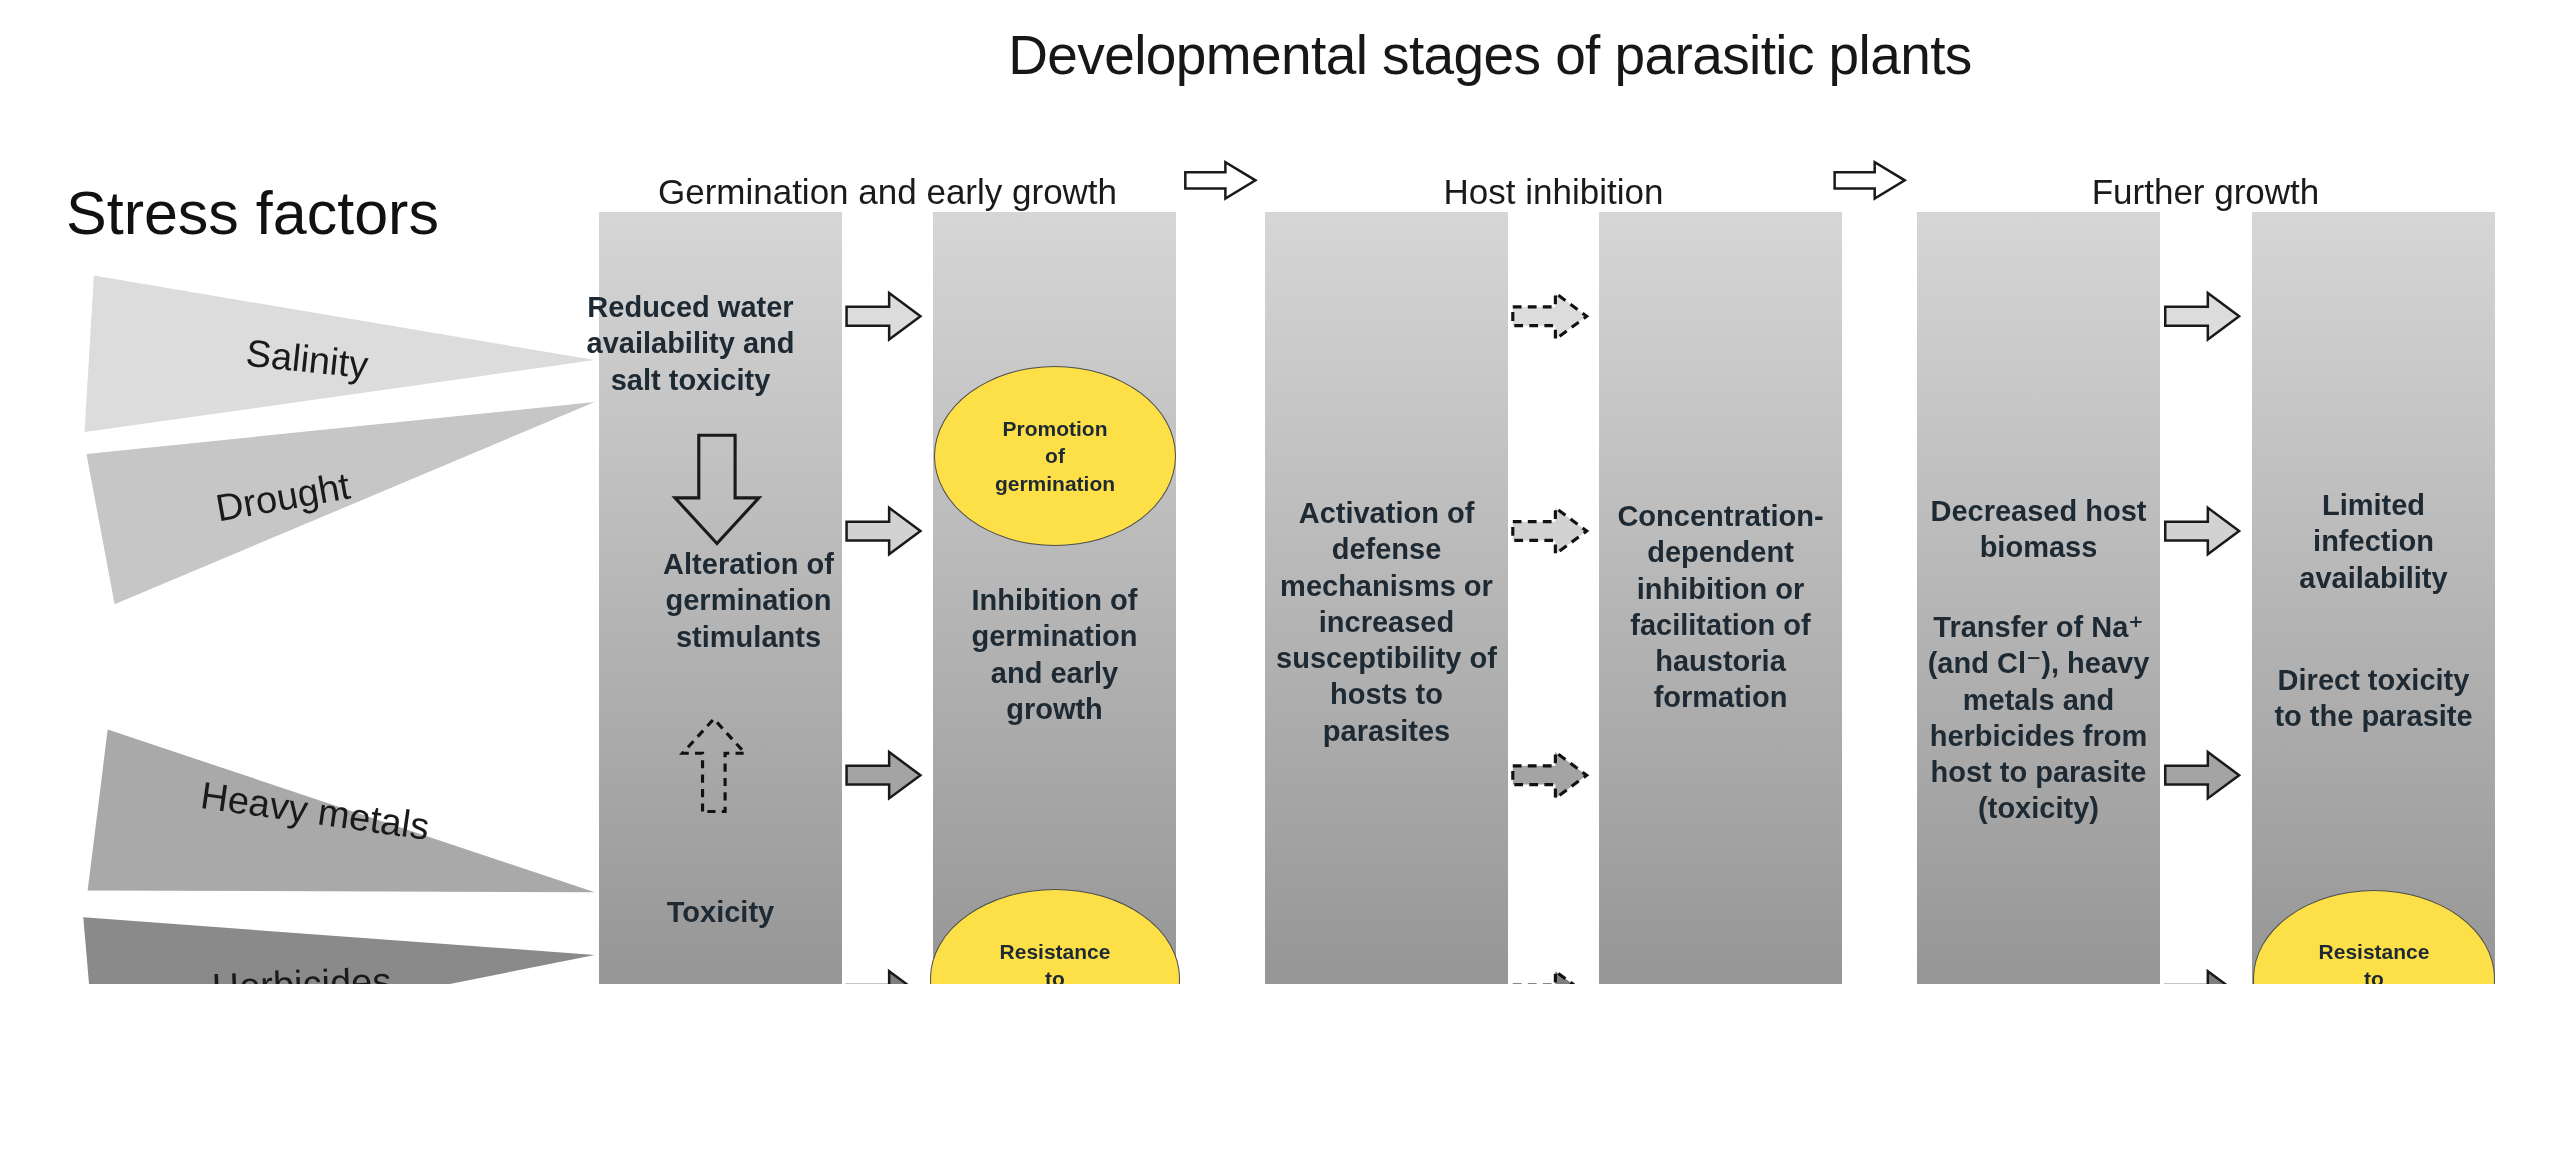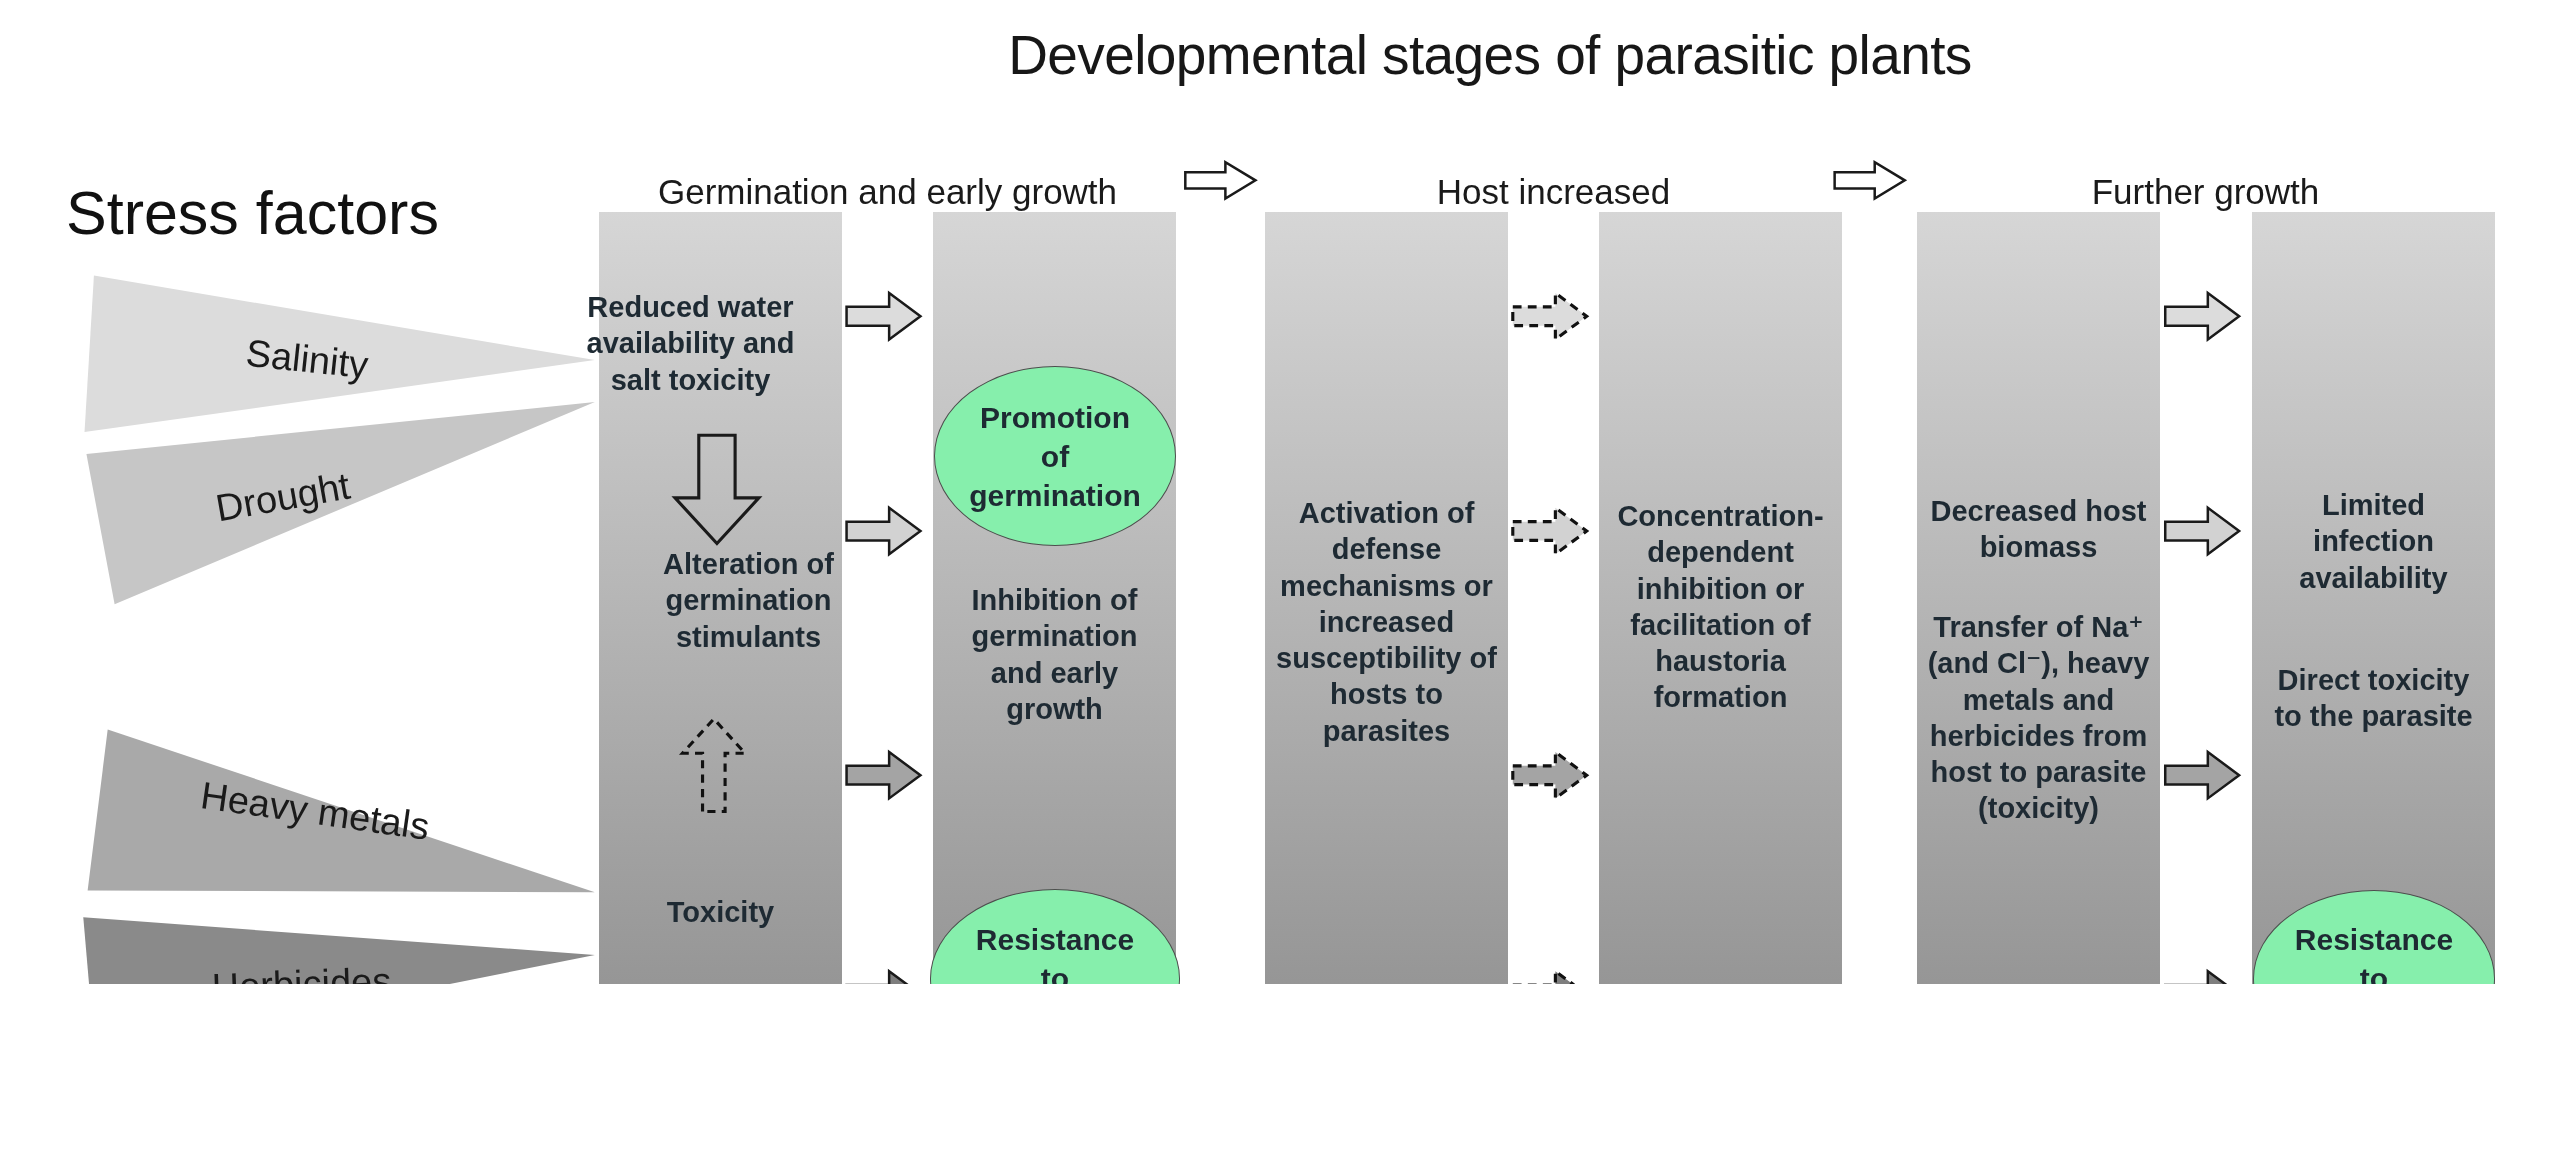--- a/index.html
+++ b/index.html
@@ -13,34 +13,34 @@
   .sh1{left:599px;width:577px;}
   .sh2{left:1265px;width:577px;}
   .sh3{left:1917px;width:577px;}
   .col{position:absolute;top:212px;width:243px;height:890px;
        background:linear-gradient(#d6d6d6,#8c8c8c);}
   .c1{left:599px;} .c2{left:933px;} .c3{left:1265px;}
   .c4{left:1599px;} .c5{left:1917px;} .c6{left:2252px;}
   .tblock{position:absolute;width:243px;text-align:center;font-size:29px;font-weight:bold;
           line-height:1.25;white-space:pre-line;color:#1e2a33;}
   .wedge-label{position:absolute;font-size:38px;color:#1a1a1a;text-align:center;white-space:nowrap;}
-  .oval{position:absolute;border:1.9px solid #4d4d4d;border-radius:50%;background:#86efac;
+  .oval{position:absolute;border:1.9px solid #4d4d4d;border-radius:50%;background:#fde047;
         display:flex;align-items:center;justify-content:center;text-align:center;
-        font-size:30px;font-weight:bold;line-height:1.3;white-space:pre-line;color:#1e2a33;}
+        font-size:21px;font-weight:bold;line-height:1.3;white-space:pre-line;color:#1e2a33;}
   .footer{position:absolute;left:0;top:1102px;width:2576px;height:65px;background:#fafafa;}
 </style>
 </head>
 <body>
 
 <div class="canvas">
 
   <div class="title">Developmental stages of parasitic plants</div>
   <div class="stress-heading">Stress factors</div>
   <div class="stage-header sh1">Germination and early growth</div>
-  <div class="stage-header sh2">Host increased</div>
+  <div class="stage-header sh2">Host inhibition</div>
   <div class="stage-header sh3">Further growth</div>
 
   <div class="col c1"></div>
   <div class="col c2"></div>
   <div class="col c3"></div>
   <div class="col c4"></div>
   <div class="col c5"></div>
   <div class="col c6"></div>
 
   <svg class="shapes" viewBox="0 0 4114 1878">

